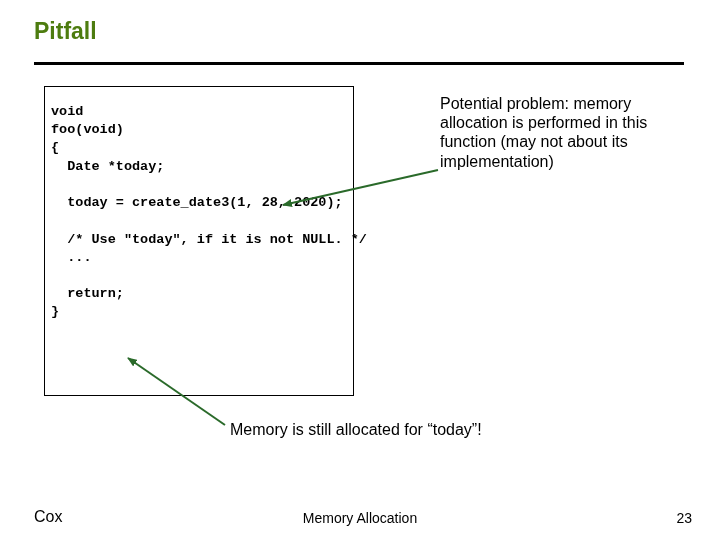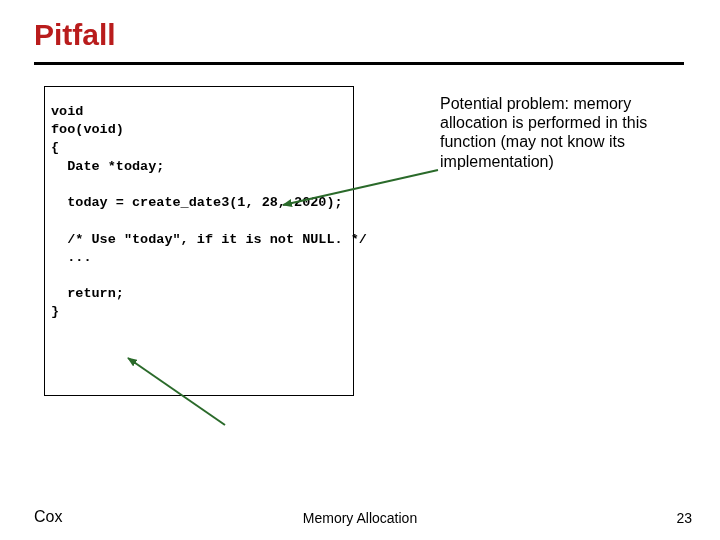--- a/index.html
+++ b/index.html
@@ -15,23 +15,23 @@
   .slide {
     width: 720px;
     height: 540px;
     position: relative;
     box-sizing: border-box;
   }
   .title {
     position: absolute;
     left: 34px;
     top: 18px;
-    font-size: 30px;
+    font-size: 23px;
     font-weight: bold;
-    color: #b91c1c;
+    color: #4d7c0f;
     font-family: Verdana, Geneva, sans-serif;
   }
   .title-underline {
     position: absolute;
     left: 34px;
     top: 62px;
     width: 650px;
     height: 3px;
     background: #000;
   }
@@ -118,23 +118,24 @@
   Date *today;
 
   today = create_date3(1, 28, 2020);
 
   /* Use "today", if it is not NULL. */
   ...
 
   return;
 }</div>
 
-  <div class="note1">Potential problem: memory allocation is performed in this function (may not know its implementation)</div>
+  <div class="note1">Potential problem: memory allocation is performed in this function (may not about its implementation)</div>
 
   <div class="note2">
+    <p>Memory is still allocated for “today”!</p>
   </div>
 
   <svg class="arrows" viewBox="0 0 720 540">
     <defs>
       <marker id="arrowhead" markerWidth="10" markerHeight="8" refX="9" refY="4" orient="auto" markerUnits="userSpaceOnUse">
         <polygon points="0,0 10,4 0,8" fill="#2a6a2a"></polygon>
       </marker>
     </defs>
     <line x1="438" y1="170" x2="283" y2="205" stroke="#2a6a2a" stroke-width="2" marker-end="url(#arrowhead)"></line>
     <line x1="225" y1="425" x2="128" y2="358" stroke="#2a6a2a" stroke-width="2" marker-end="url(#arrowhead)"></line>

